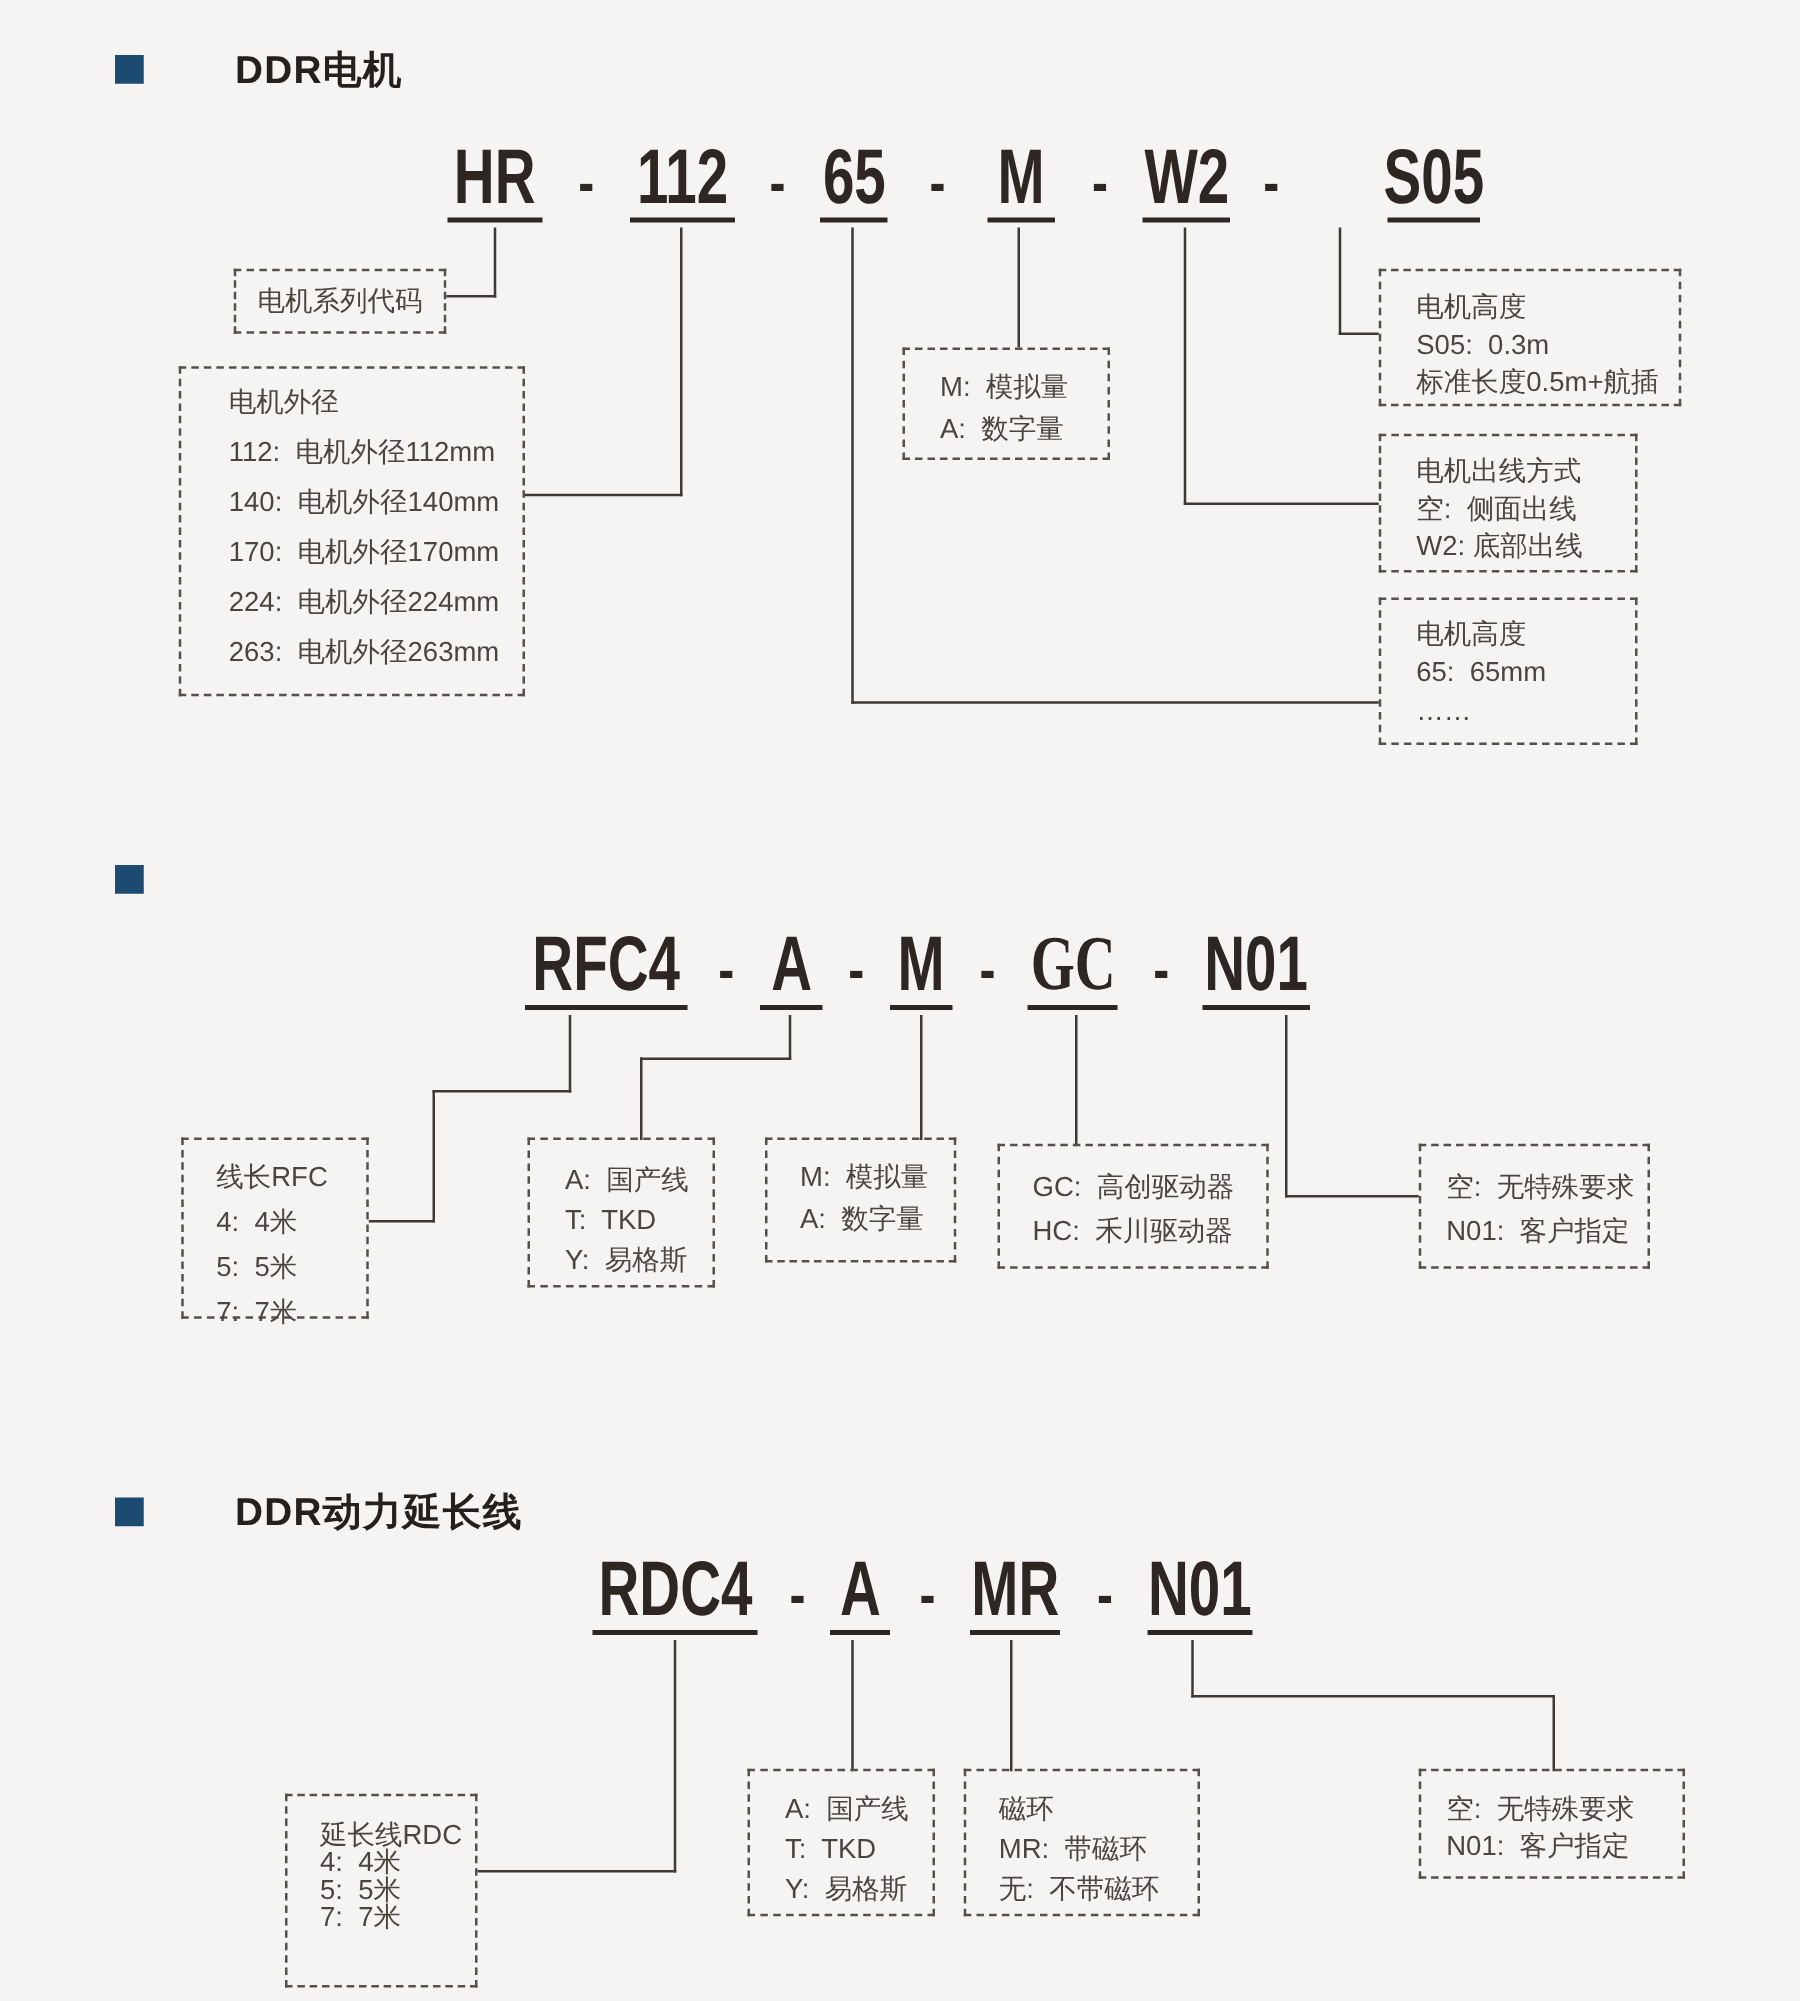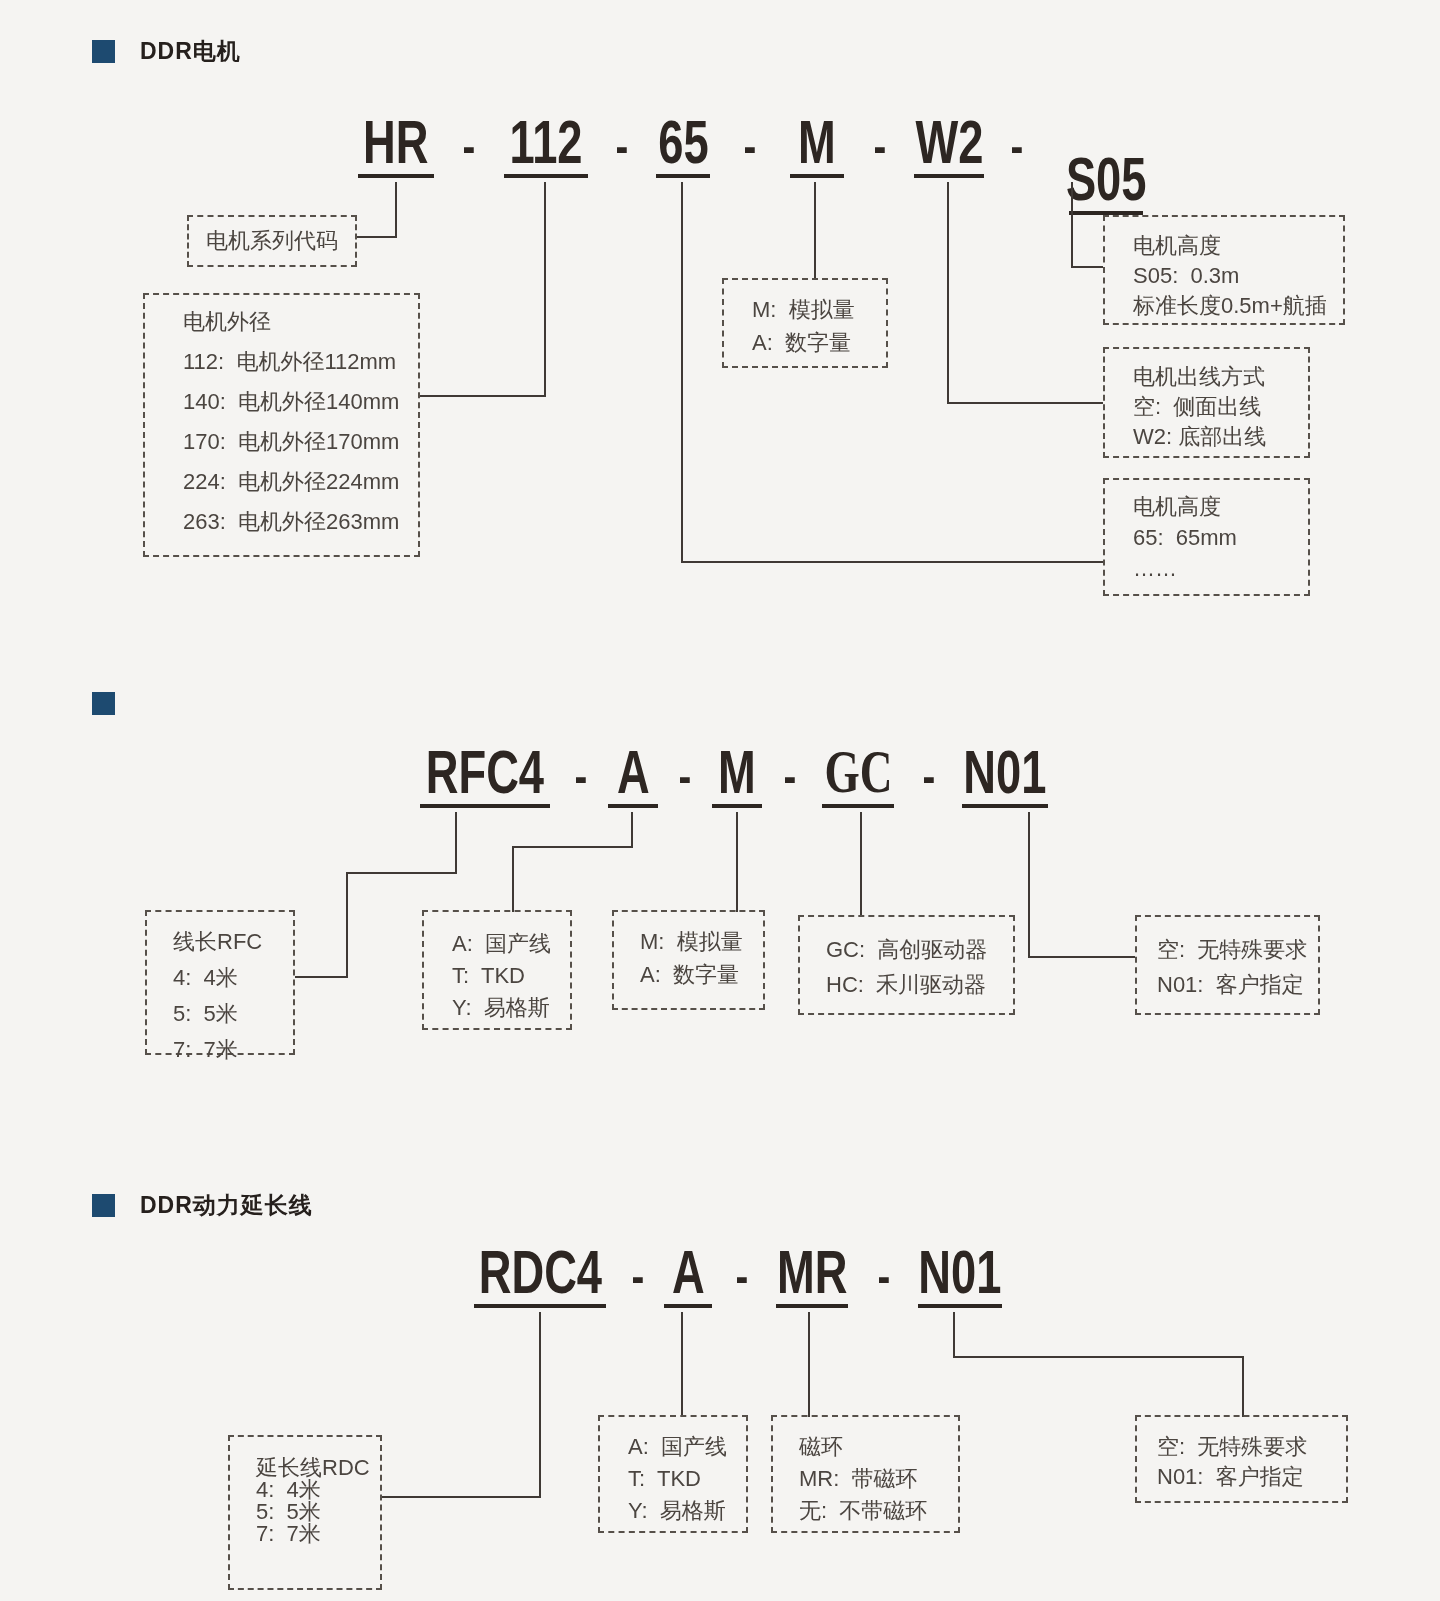--- a/index.html
+++ b/index.html
@@ -6,21 +6,21 @@
   html,body { background:#f5f4f2; }
   .page {
     position: relative;
     width: 1440px; height: 1601px;
     background:#f5f4f2;
     font-family: "Liberation Sans", sans-serif;
     overflow: hidden;
   }
   .hdr { position:absolute; left:92px; display:flex; align-items:center; gap:25px; }
   .bullet { width:23px; height:23px; background:#1d4a70; flex:0 0 auto; }
-  .hdr h2 { font-size:23px; font-weight:700; color:#26201d; line-height:1; letter-spacing:1px; }
+  .hdr h2 { font-size:31px; font-weight:700; color:#26201d; line-height:1; letter-spacing:1px;margin-left:48px; }
   .seg {
     position:absolute; height:70px;
     display:flex; justify-content:center; align-items:flex-end;
     border-bottom:4px solid #2d2622;
   }
   .seg span {
     font-size:62px; font-weight:700; color:#2d2622;
     line-height:0.92; white-space:nowrap;
     transform:scaleX(0.73); transform-origin:50% 100%;
     margin-bottom:4px;
@@ -61,21 +61,21 @@
       </div>
     <div class="seg" style="left:656px;top:108px;width:54px;">
         <span>65</span>
       </div>
     <div class="seg" style="left:790px;top:108px;width:54px;">
         <span>M</span>
       </div>
     <div class="seg" style="left:914px;top:108px;width:70px;">
         <span>W2</span>
       </div>
-    <div class="seg" style="left:1069px;top:108px;width:74px;margin-top:37px;">
+    <div class="seg" style="left:1110px;top:108px;width:74px;">
         <span>S05</span>
       </div>
     <div class="hy" style="left:454px;top:122px;">-</div>
     <div class="hy" style="left:607px;top:122px;">-</div>
     <div class="hy" style="left:735px;top:122px;">-</div>
     <div class="hy" style="left:865px;top:122px;">-</div>
     <div class="hy" style="left:1002px;top:122px;">-</div>
 
     <div class="ln" style="left:395px;top:182px;width:2px;height:56px;"></div>
     <div class="ln" style="left:357px;top:236px;width:40px;height:2px;"></div>

